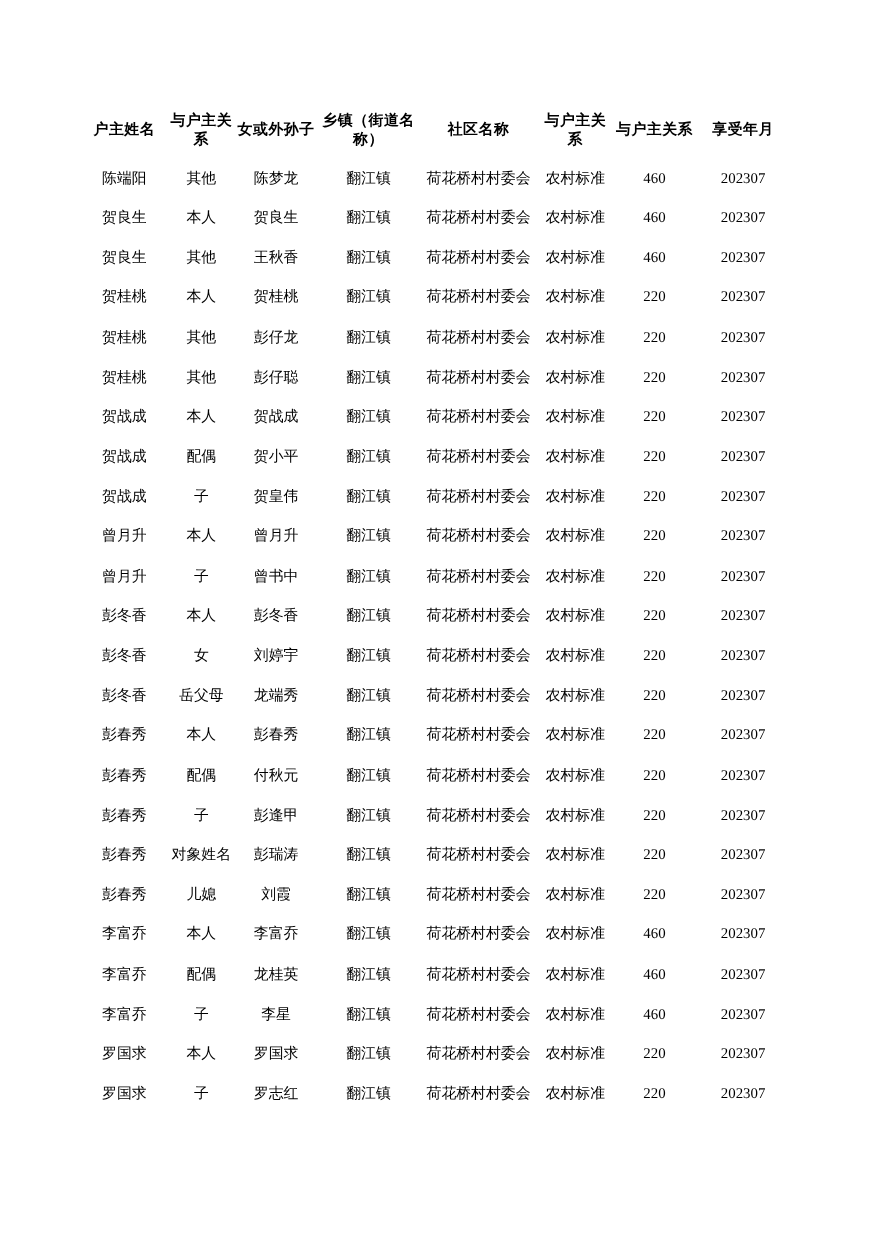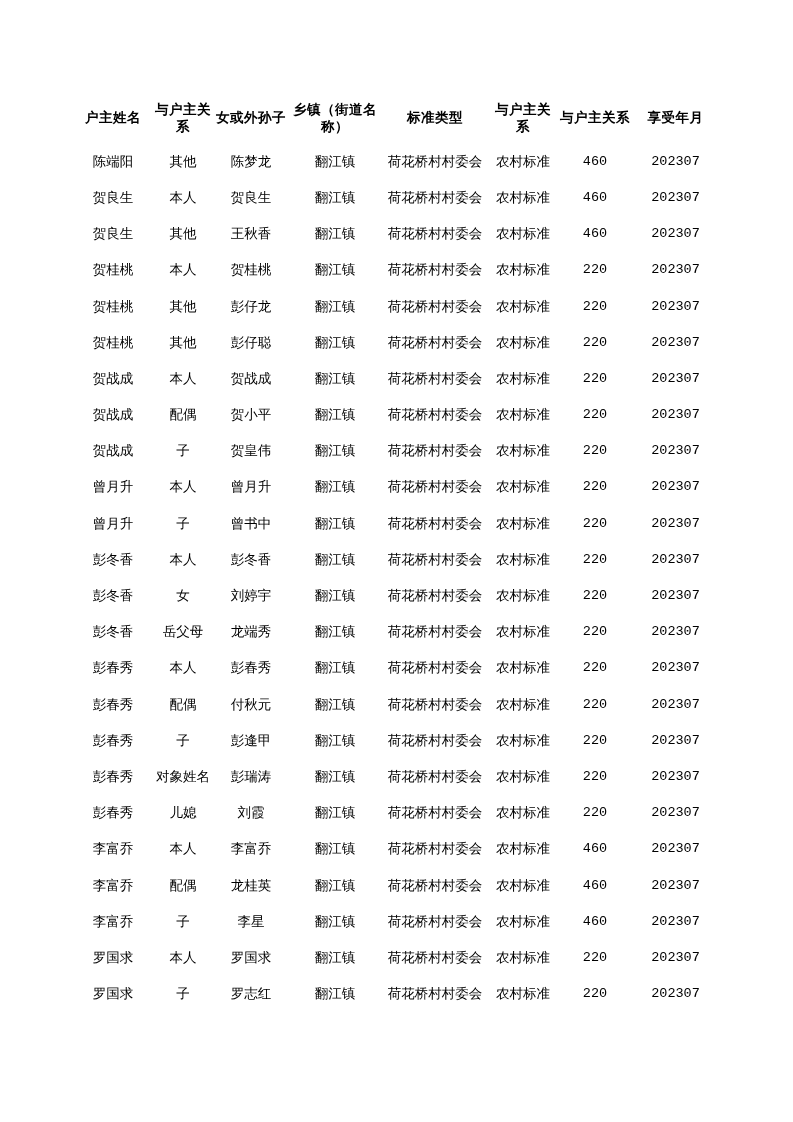--- a/index.html
+++ b/index.html
@@ -47,21 +47,21 @@
   
   col.c0 { width: 78px; }
   col.c1 { width: 62px; }
   col.c2 { width: 74px; }
   col.c3 { width: 94px; }
   col.c4 { width: 106px; }
   col.c5 { width: 70px; }
   col.c6 { width: 74px; }
   col.c7 { width: 87px; }
 
-  .num-cell { font-family: Liberation Mono, monospace; }
+  .num-cell { font-family: Liberation Serif, serif; }
 </style>
 </head>
 <body>
 
 <div class="page">
   <table class="doc-table">
     <colgroup>
       <col class="c0">
         <col class="c1">
         <col class="c2">
@@ -70,21 +70,21 @@
         <col class="c5">
         <col class="c6">
         <col class="c7">
     </colgroup>
     <thead>
       <tr>
         <th>户主姓名</th>
         <th>与户主关系</th>
         <th>女或外孙子</th>
         <th>乡镇（街道名称）</th>
-        <th>标准类型</th>
+        <th>社区名称</th>
         <th>与户主关系</th>
         <th>与户主关系</th>
         <th>享受年月</th>
       </tr>
     </thead>
     <tbody id="table-body">
         <tr>
           <td>陈端阳</td>
           <td>其他</td>
           <td>陈梦龙</td>

